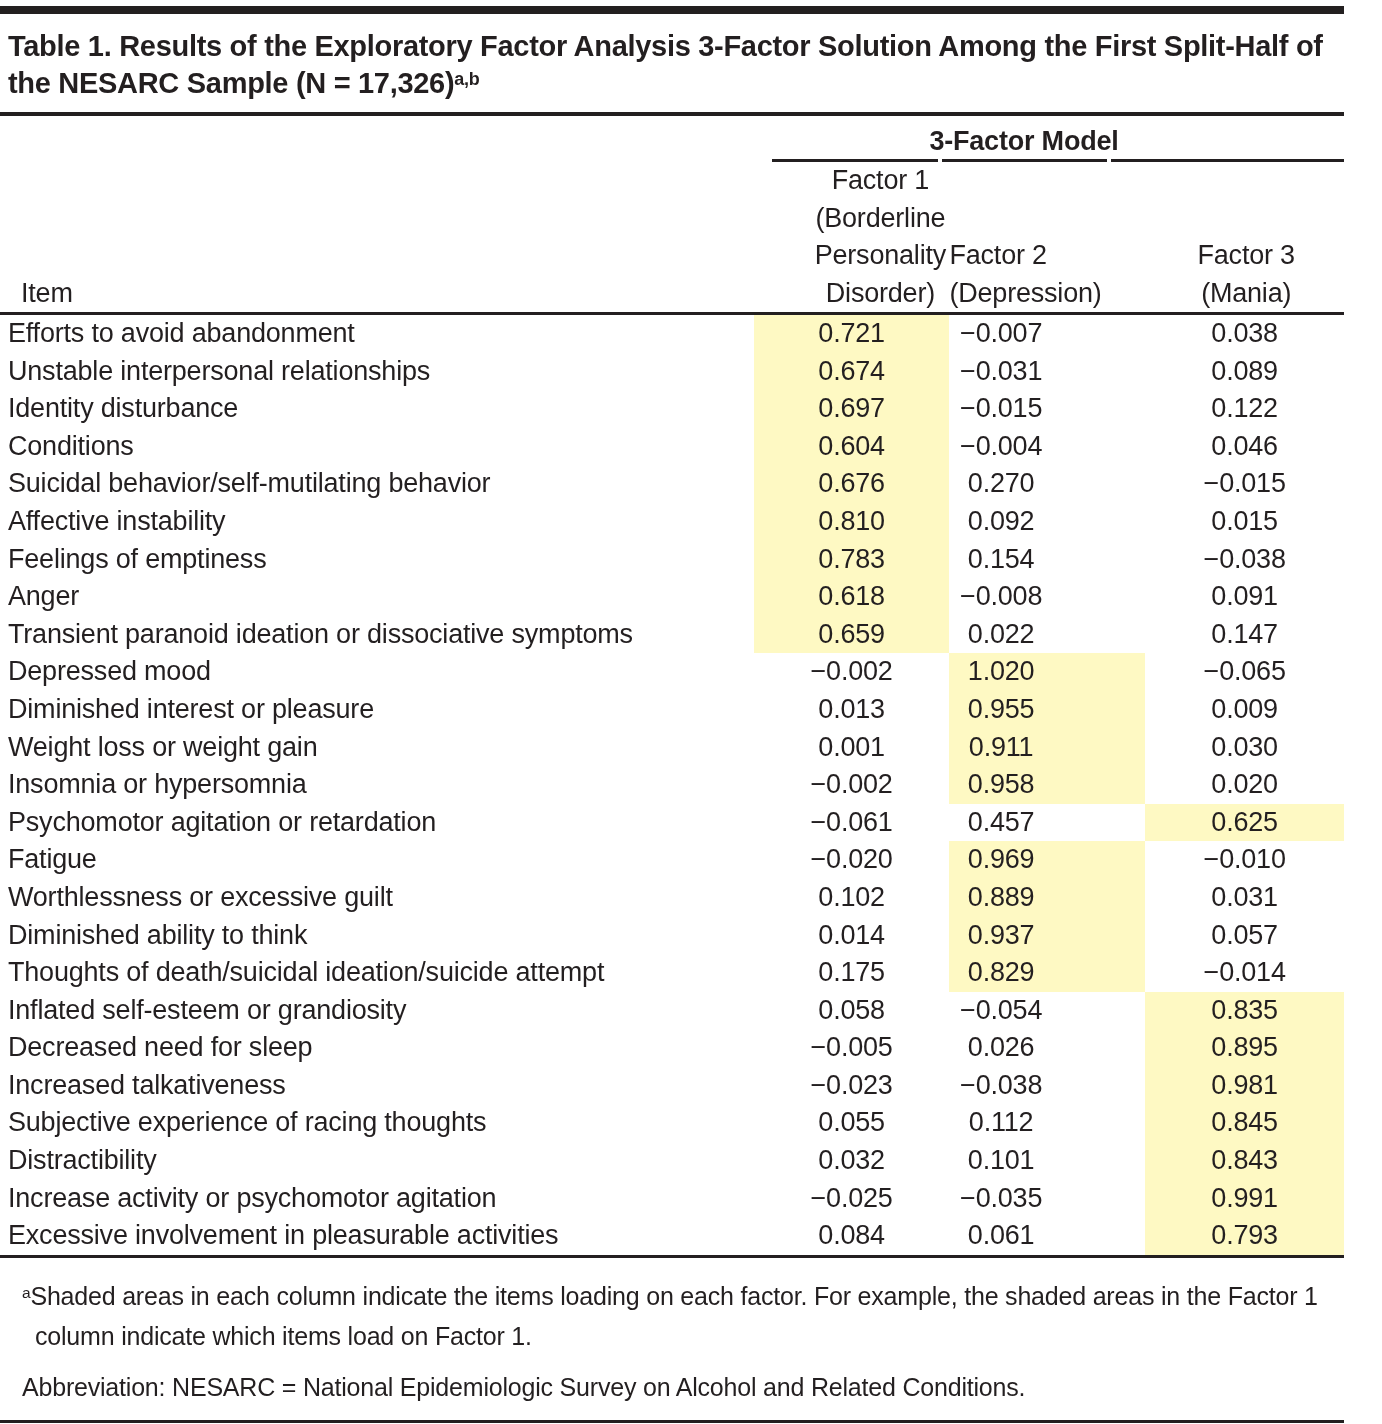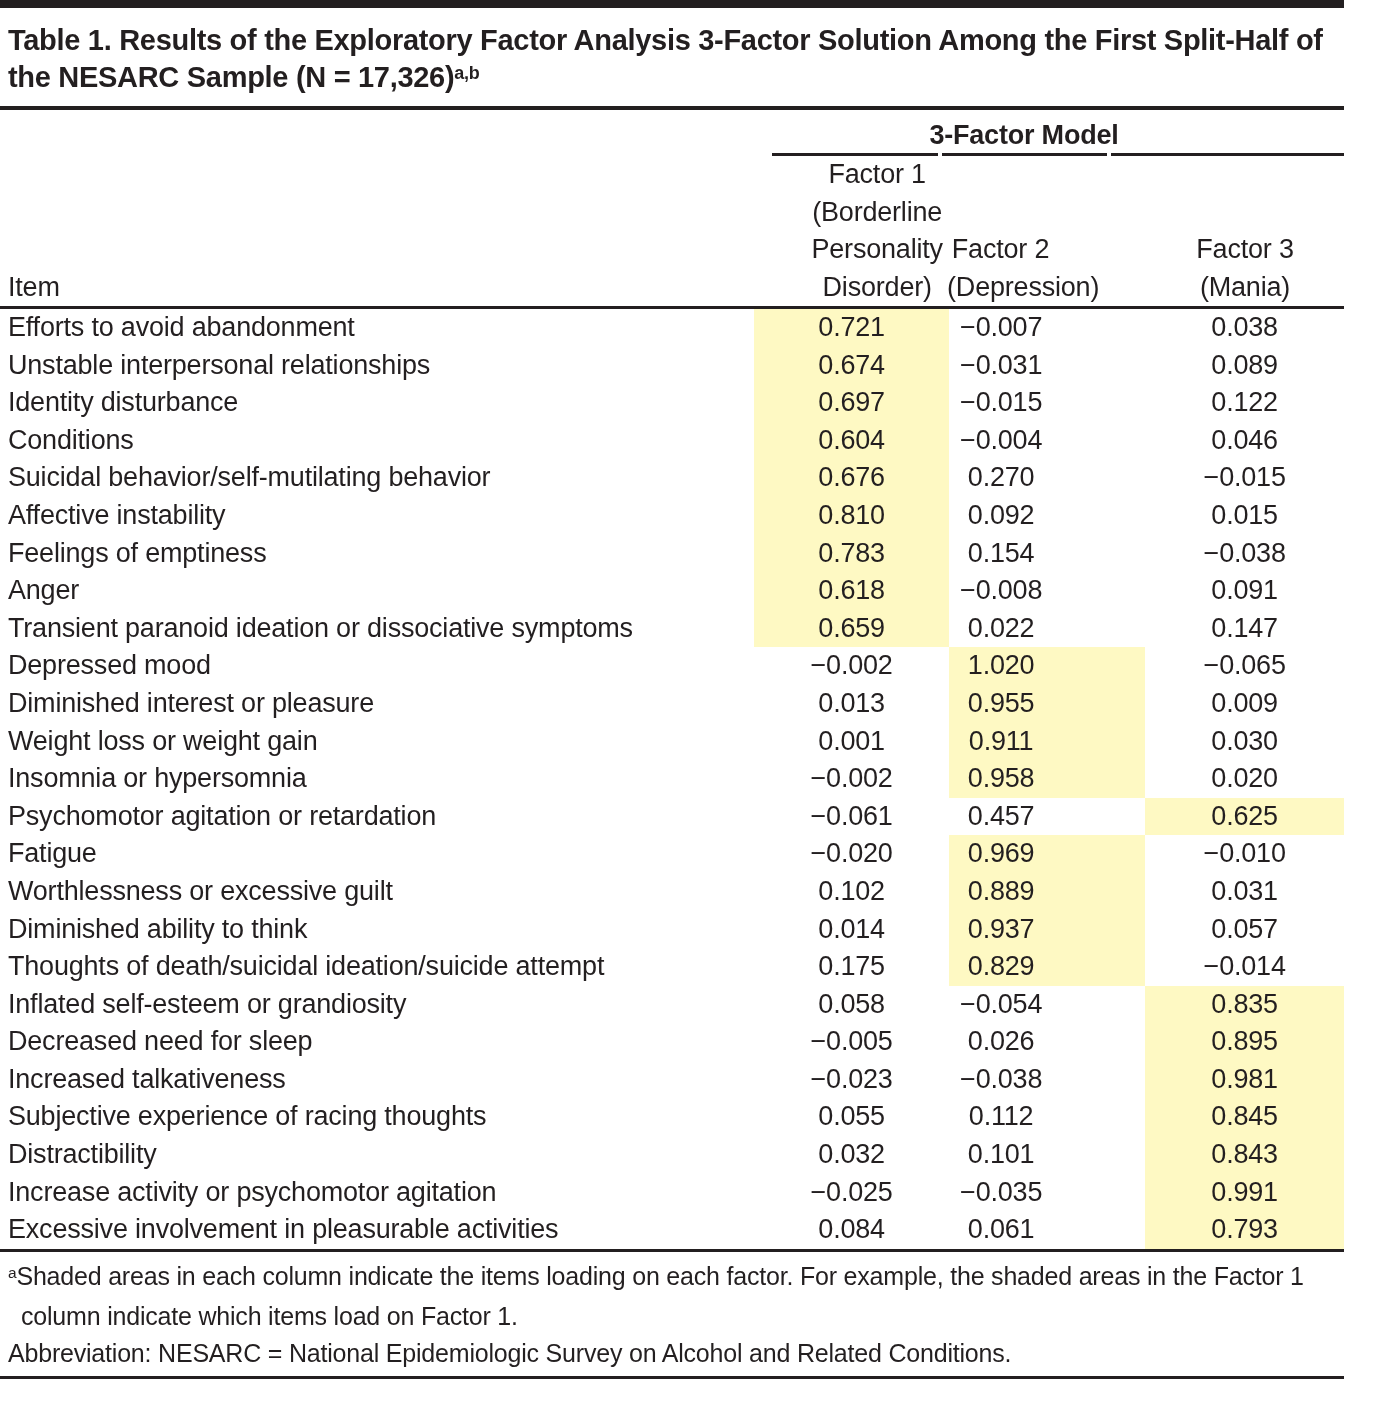--- a/index.html
+++ b/index.html
@@ -1,19 +1,19 @@
 <!DOCTYPE html>
 <html><head>
 <meta charset="utf-8">
 <style>
   html,body{margin:0;padding:0;background:#ffffff;}
   .page{
     width:1344px;height:1424px;overflow:hidden;background:#ffffff;
     color:#231f20;font-family:"Liberation Sans", sans-serif;
-    box-sizing:border-box;letter-spacing:-0.2px;
+    padding-top:6px;box-sizing:border-box;letter-spacing:-0.2px;
   }
   .rule-thick{height:8px;background:#231f20;}
   .rule-med{height:4px;background:#231f20;}
   .rule-thin{height:3px;background:#231f20;}
   .title{
     margin:14px 0 6px 0;padding-left:8px;padding-right:4px;
     font-size:29px;line-height:37px;font-weight:bold;letter-spacing:-0.3px;
   }
   sup{font-size:62%;vertical-align:baseline;position:relative;top:-0.45em;}
   sub{font-size:62%;vertical-align:baseline;position:relative;top:0.28em;margin-left:-3px;}
@@ -24,35 +24,35 @@
   .group-rule{margin-left:772px;width:610px;display:flex;}
   .group-rule .seg{height:3px;background:#231f20;}
   .group-rule .g1{width:166px;margin-right:4px;}
   .group-rule .g2{width:165px;margin-right:4px;}
   .group-rule .g3{width:271px;}
   .colheaders{
     display:flex;align-items:flex-end;height:150px;
     font-size:27px;line-height:37.5px;
   }
   .ch{box-sizing:border-box;}
-  .ch.item{width:774px;text-align:left;padding-left:8px;}
+  .ch.item{width:774px;text-align:left;padding-left:8px;margin-left:13px;}
   .ch.f1{width:200px;text-align:center;padding-left:56px;}
-  .ch.f2{width:199px;text-align:center;padding-right:92px;}
+  .ch.f2{width:199px;text-align:left;padding-right:92px;}
   .ch.f3{width:204px;text-align:center;}
   .tbody{font-size:27px;}
   .row{display:flex;height:37.6px;line-height:37.6px;}
   .cell{box-sizing:border-box;white-space:nowrap;overflow:visible;}
   .cell.item{width:774px;padding-left:8px;text-align:left;}
   .cell.val{text-align:center;}
   .cell.f1{width:200px;}
   .cell.f2{width:199px;padding-right:92px;}
   .cell.f3{width:204px;}
   .cell.shaded{background:#fef9c3;}
   .footnotes{padding-top:6px;font-size:25px;line-height:37px;}
-  .fn{margin:0;}
+  .fn{margin:14px;}
   .fn-a{padding-left:21px;text-indent:-13px;}
   .fn-b{padding-left:8px;font-size:24px;white-space:nowrap;}
   .fn-abbr{padding-left:8px;}
   .fn i{font-style:italic;}
   .bottom-rule{margin-top:4px;}
 </style>
 </head>
 <body>
 
 <div class="page">

